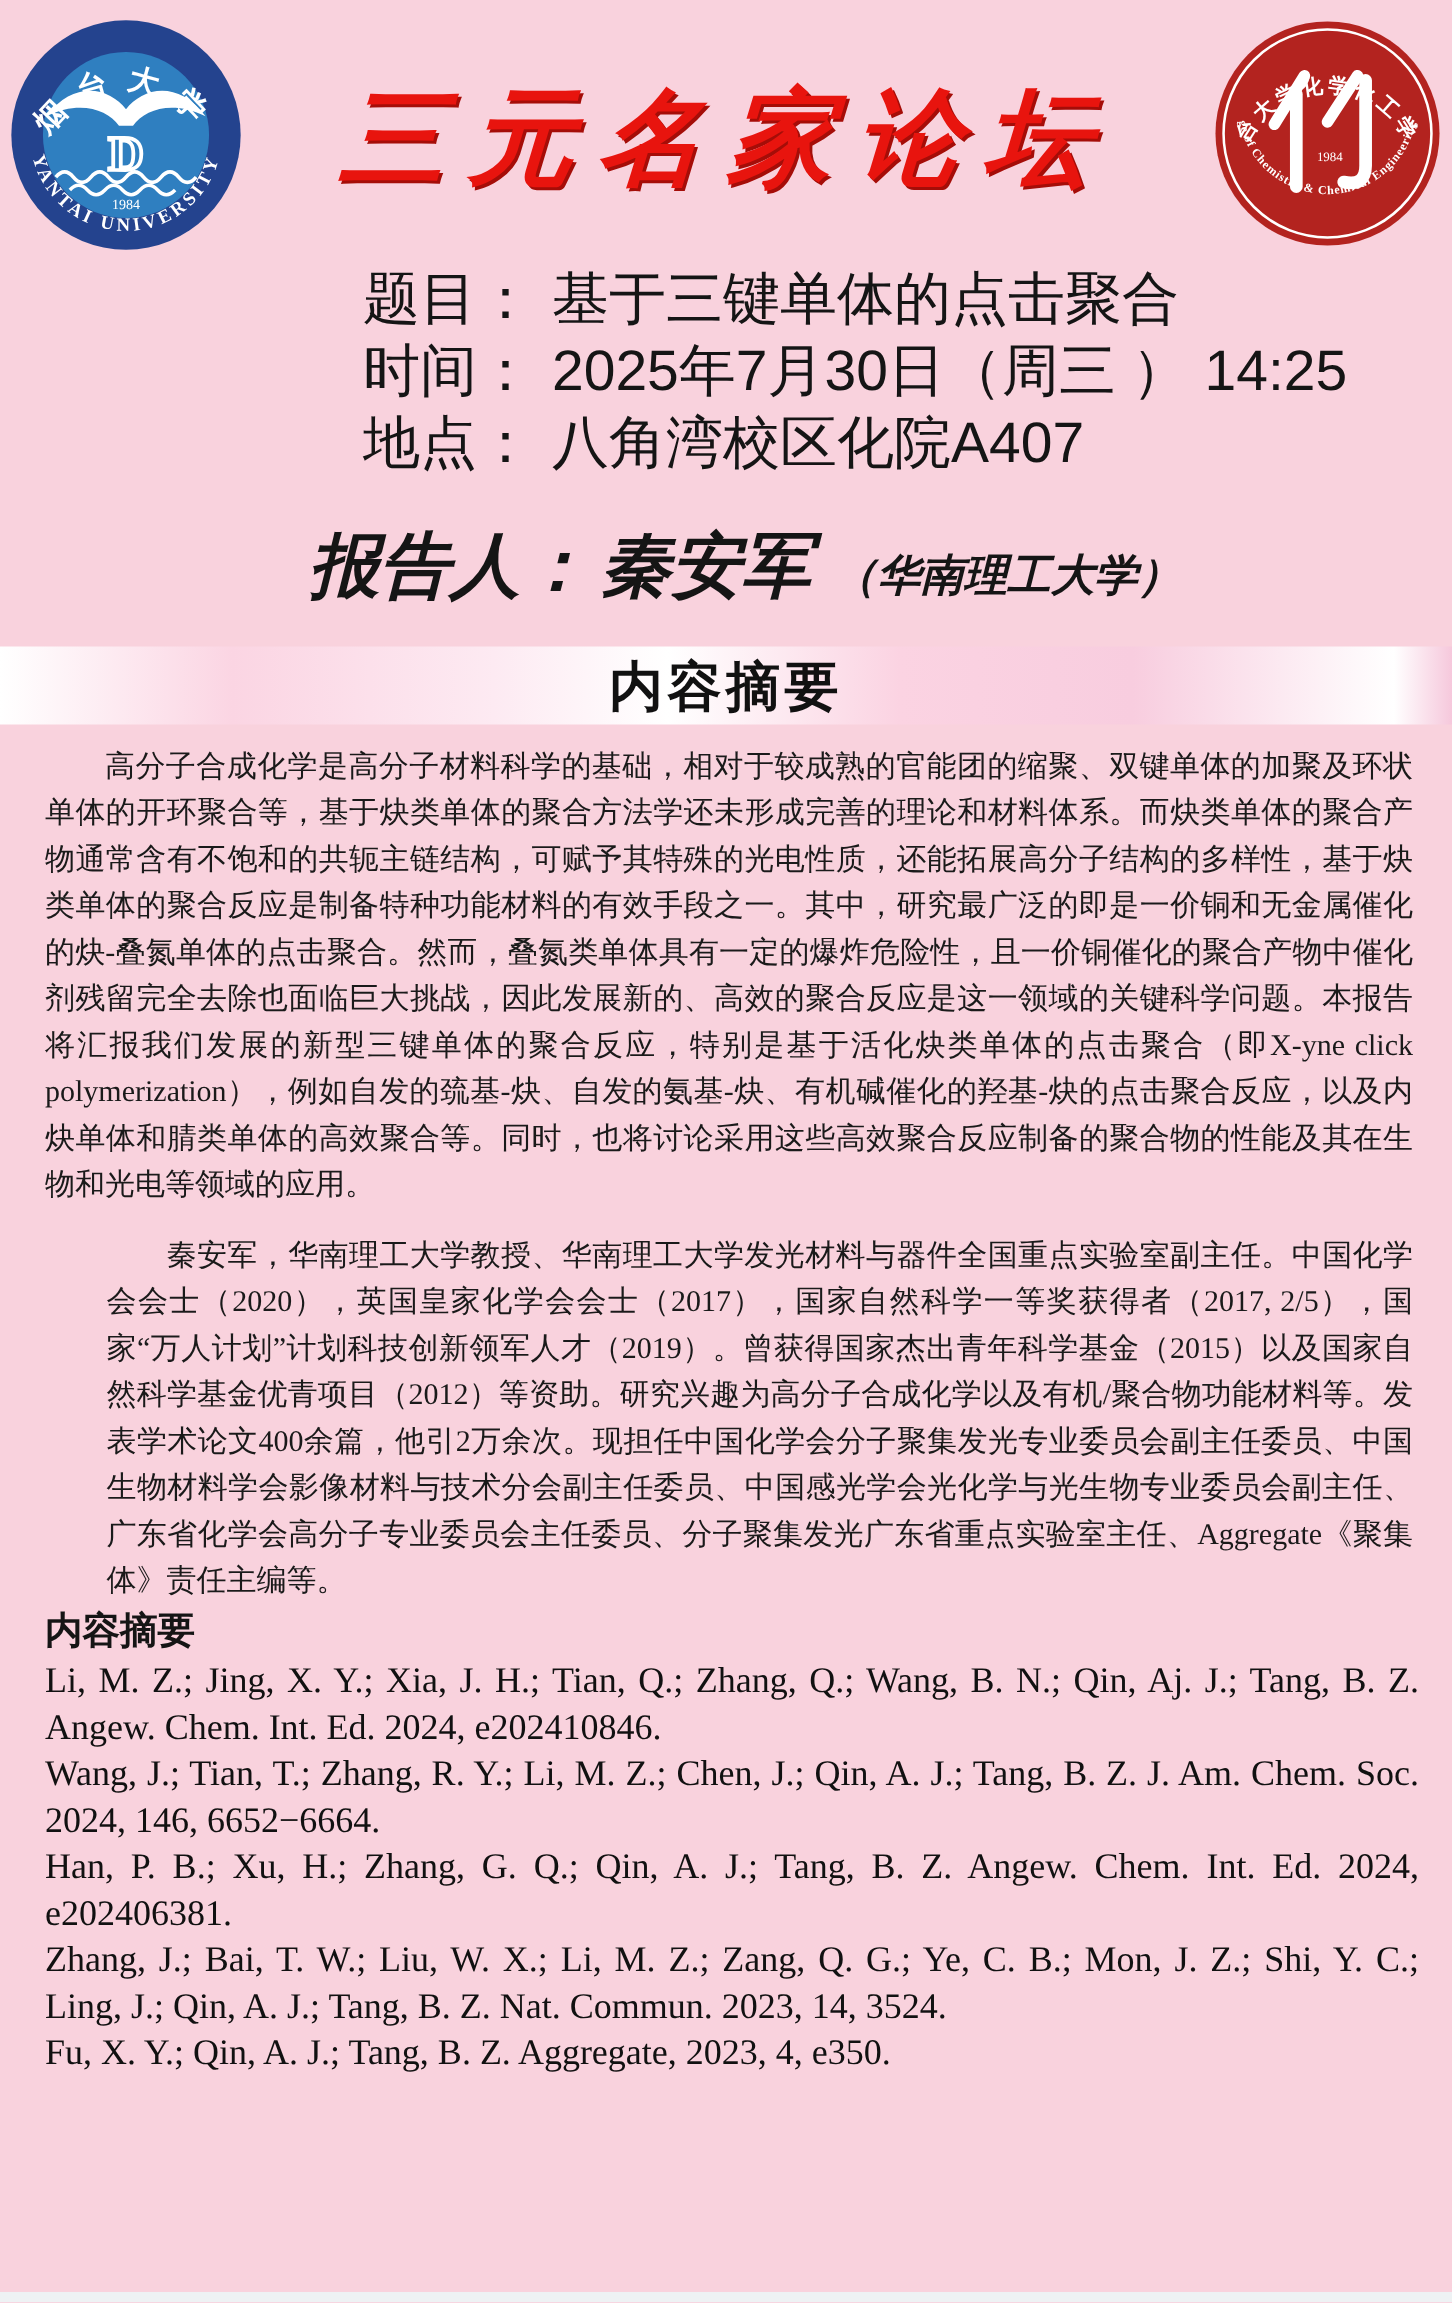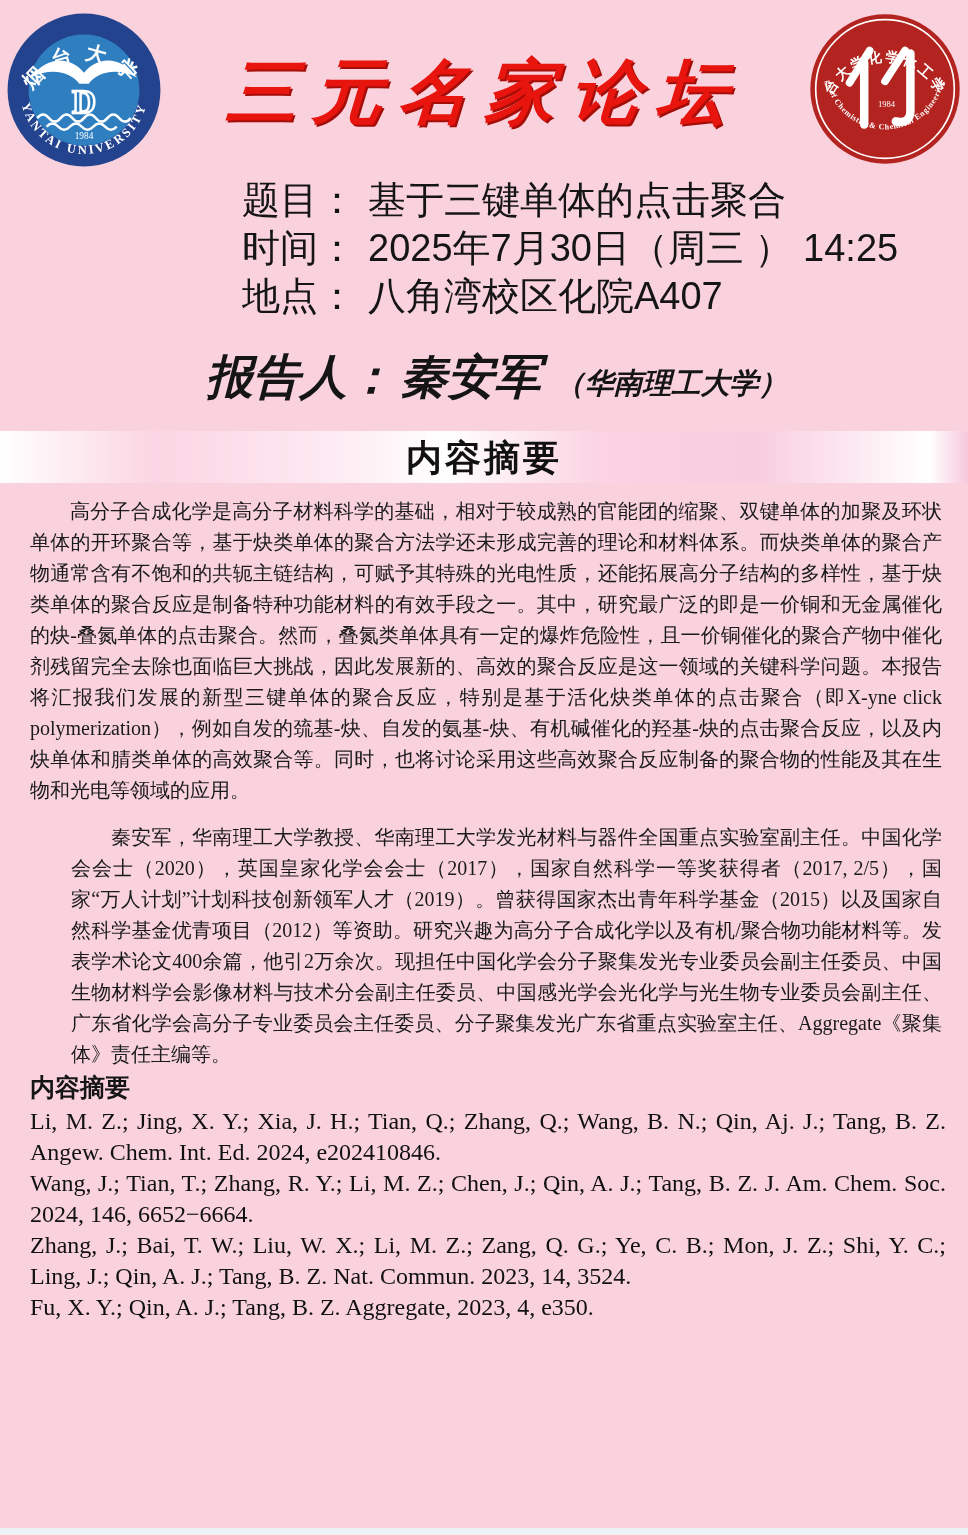--- a/index.html
+++ b/index.html
@@ -177,18 +177,19 @@
   </div>
   <p class="abstract-text">高分子合成化学是高分子材料科学的基础，相对于较成熟的官能团的缩聚、双键单体的加聚及环状单体的开环聚合等，基于炔类单体的聚合方法学还未形成完善的理论和材料体系。而炔类单体的聚合产物通常含有不饱和的共轭主链结构，可赋予其特殊的光电性质，还能拓展高分子结构的多样性，基于炔类单体的聚合反应是制备特种功能材料的有效手段之一。其中，研究最广泛的即是一价铜和无金属催化的炔-叠氮单体的点击聚合。然而，叠氮类单体具有一定的爆炸危险性，且一价铜催化的聚合产物中催化剂残留完全去除也面临巨大挑战，因此发展新的、高效的聚合反应是这一领域的关键科学问题。本报告将汇报我们发展的新型三键单体的聚合反应，特别是基于活化炔类单体的点击聚合（即X-yne click polymerization），例如自发的巯基-炔、自发的氨基-炔、有机碱催化的羟基-炔的点击聚合反应，以及内炔单体和腈类单体的高效聚合等。同时，也将讨论采用这些高效聚合反应制备的聚合物的性能及其在生物和光电等领域的应用。</p>
 
   <p class="bio-text">秦安军，华南理工大学教授、华南理工大学发光材料与器件全国重点实验室副主任。中国化学会会士（2020），英国皇家化学会会士（2017），国家自然科学一等奖获得者（2017, 2/5），国家“万人计划”计划科技创新领军人才（2019）。曾获得国家杰出青年科学基金（2015）以及国家自然科学基金优青项目（2012）等资助。研究兴趣为高分子合成化学以及有机/聚合物功能材料等。发表学术论文400余篇，他引2万余次。现担任中国化学会分子聚集发光专业委员会副主任委员、中国生物材料学会影像材料与技术分会副主任委员、中国感光学会光化学与光生物专业委员会副主任、广东省化学会高分子专业委员会主任委员、分子聚集发光广东省重点实验室主任、Aggregate《聚集体》责任主编等。</p>
 
   <div class="pub-heading">内容摘要</div>
 
   <div class="pub-list">
     <div class="pub-item">Li, M. Z.; Jing, X. Y.; Xia, J. H.; Tian, Q.; Zhang, Q.; Wang, B. N.; Qin, Aj. J.; Tang, B. Z. Angew. Chem. Int. Ed. 2024, e202410846.</div>
     <div class="pub-item">Wang, J.; Tian, T.; Zhang, R. Y.; Li, M. Z.; Chen, J.; Qin, A. J.; Tang, B. Z. J. Am. Chem. Soc. 2024, 146, 6652−6664.</div>
+    <div class="pub-item">Han, P. B.; Xu, H.; Zhang, G. Q.; Qin, A. J.; Tang, B. Z. Angew. Chem. Int. Ed. 2024, e202406381.</div>
     <div class="pub-item">Zhang, J.; Bai, T. W.; Liu, W. X.; Li, M. Z.; Zang, Q. G.; Ye, C. B.; Mon, J. Z.; Shi, Y. C.; Ling, J.; Qin, A. J.; Tang, B. Z. Nat. Commun. 2023, 14, 3524.</div>
     <div class="pub-item">Fu, X. Y.; Qin, A. J.; Tang, B. Z. Aggregate, 2023, 4, e350.</div>
   </div>
 
   <div class="bottom-strip"></div>
 </div>
 
 </body></html>

